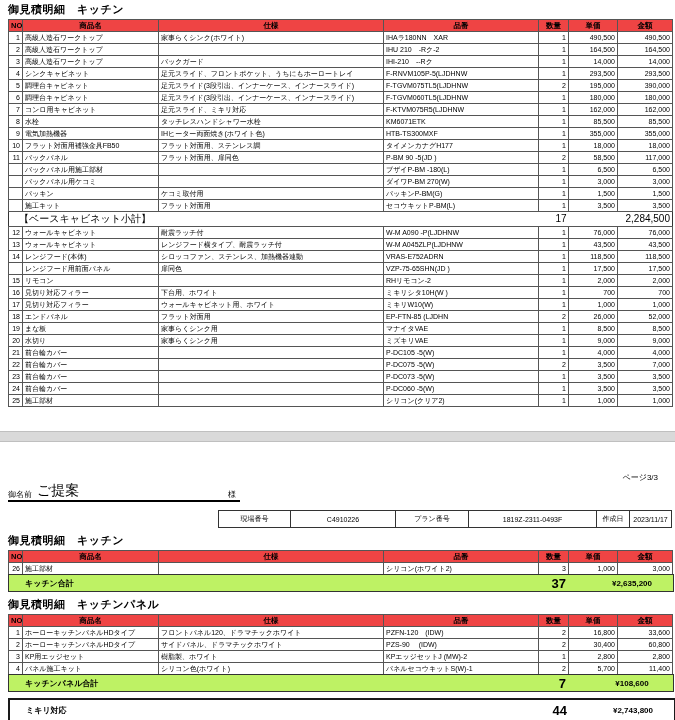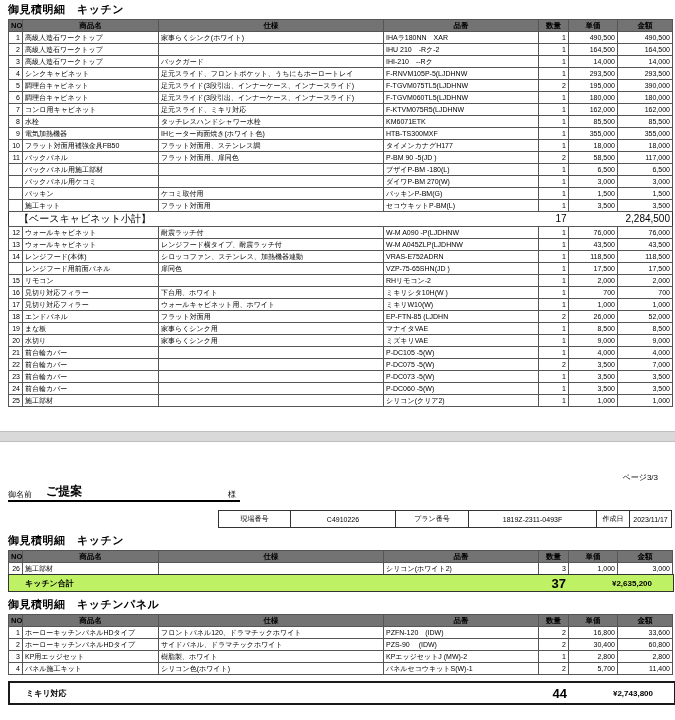--- a/index.html
+++ b/index.html
@@ -9,39 +9,39 @@
     overflow:hidden;
   }
   .page{padding:0 3px 0 8px}
   .page1{padding-top:2px}
   .title{font-size:11px;font-weight:bold;margin:0 0 2px 0;letter-spacing:.5px}
   table.grid{border-collapse:collapse;table-layout:fixed;width:664px;border:1px solid #333;background:#fff}
   .grid th,.grid td{
     border:1px solid #555;font-size:7px;height:11px;line-height:11px;
     padding:0 2px;overflow:hidden;white-space:nowrap;
   }
-  .grid th{font-weight:bold;text-align:center;font-size:7.5px;background:#737373}
+  .grid th{font-weight:bold;text-align:center;font-size:7.5px;background:#ef4444}
   col.w-no{width:14px}col.w-name{width:136px}col.w-spec{width:225px}
   col.w-part{width:155px}col.w-qty{width:30px}col.w-unit{width:49px}col.w-amt{width:55px}
   .c-no{text-align:right;padding-right:3px}
   .c-qty{text-align:right;padding-right:5px}
   .c-unit,.c-amt{text-align:right}
   tr.subtotal td{border-left:none;border-right:none;font-weight:normal;font-size:10px;height:14px;line-height:14px}
   tr.subtotal td.sub-label{padding-left:10px;text-align:left}
   .total-bar{width:664px;display:flex;align-items:center;border:1px solid #333;margin-top:-1px;height:16px;background:#bef264}
   .tb-label{flex:1;font-size:8px;font-weight:bold;padding-left:16px}
   .tb-qty{width:30px;text-align:right;font-size:13px;font-weight:bold;padding-right:4px}
   .tb-unit{width:24px}
   .tb-amt{width:76px;text-align:center;font-size:8px;font-weight:bold;padding-right:3px}
   .grand-bar{width:664px;display:flex;align-items:center;border:2px solid #1a1a1a;height:20px;margin-top:6px}
   .page-sep{width:675px;height:9px;background:#d9d9d9;border-top:1px solid #bfbfbf;border-bottom:1px solid #bfbfbf;margin-top:24px}
   .page2{padding-top:30px}
   .page-meta{display:flex;justify-content:flex-end;padding-right:14px;font-size:8px;height:12px;line-height:12px}
   .name-line{width:232px;display:flex;align-items:flex-end;border-bottom:2px solid #000;height:14px;margin-top:2px;font-size:8px}
-  .name-value{font-weight:bold;font-size:12px;margin-left:14px}
+  .name-value{font-weight:normal;font-size:14px;margin-left:5px}
   .honorific{margin-left:auto;padding-right:4px}
   .info-bar{display:flex;width:454px;margin-left:auto;margin-top:8px;border:1px solid #333;height:18px;box-sizing:border-box}
   .info-cell{border-left:1px solid #333;display:flex;align-items:center;justify-content:center;font-size:7px;overflow:hidden;white-space:nowrap;box-sizing:border-box}
   .info-cell:first-child{border-left:none}
   .ic1{width:71px}.ic2{width:105px}.ic3{width:73px}.ic4{width:128px}.ic5{width:33px}.ic6{flex:1}
   .title-mid{margin-top:5px}
 </style>
 </head>
 <body>
 
@@ -470,20 +470,26 @@
             <td class="c-no">4</td>
             <td class="c-name">パネル施工キット</td>
             <td class="c-spec">シリコン色(ホワイト)</td>
             <td class="c-part">パネルセコウキットS(W)-1</td>
             <td class="c-qty">2</td>
             <td class="c-unit">5,700</td>
             <td class="c-amt">11,400</td>
           </tr>
         </tbody>
     </table>
+    <div class="total-bar">
+      <span class="tb-label">キッチンパネル合計</span>
+      <span class="tb-qty">7</span>
+      <span class="tb-unit"></span>
+      <span class="tb-amt">¥108,600</span>
+    </div>
 
     <div class="grand-bar">
       <span class="tb-label">ミキリ対応</span>
       <span class="tb-qty">44</span>
       <span class="tb-unit"></span>
       <span class="tb-amt">¥2,743,800</span>
     </div>
 
   </section>
 </div>

